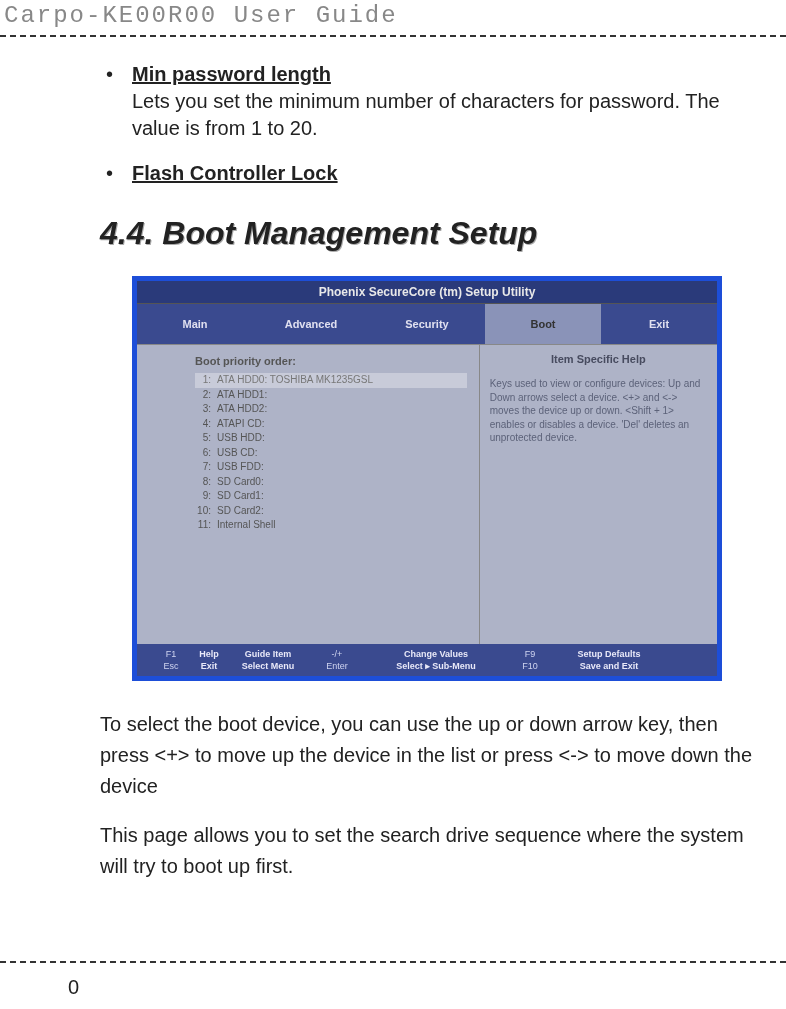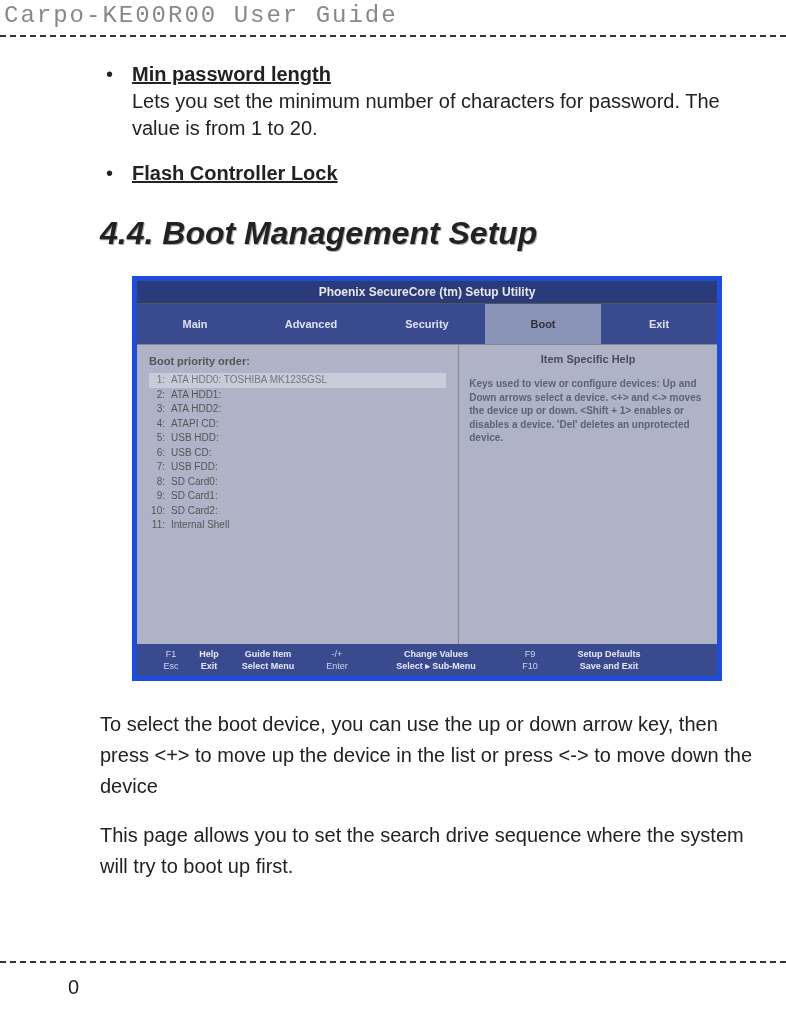--- a/index.html
+++ b/index.html
@@ -91,20 +91,21 @@
     }
     .bios-tab.active {
       background: #8a93b8;
       color: #333;
     }
     .bios-body {
       display: flex;
       background: #aeb3c7;
       height: 300px;
       border-top: 1px solid #888;
+      padding-left: 46px;
     }
     .bios-left {
       flex: 1.25;
       padding: 10px 12px;
       color: #555;
     }
     .bios-left-title {
       font-weight: bold;
       margin-bottom: 6px;
       font-size: 11px;
@@ -127,21 +128,21 @@
       color: #555;
       font-size: 10px;
     }
     .bios-right-title {
       text-align: center;
       font-size: 11px;
       font-weight: bold;
       margin-bottom: 12px;
       color: #474b5f;
     }
-    .bios-right-text { line-height: 1.35; font-weight: bold; color: #5c6279;}
+    .bios-right-text { line-height: 1.35; font-weight: normal; color: #5c6279;}
     .bios-footer {
       background: #3a4a8f;
       padding: 5px 10px;
       color: #cfd4f0;
       font-size: 9px;
       display: grid;
       grid-template-columns: 48px 28px 90px 48px 150px 38px 120px;
       row-gap: 2px;
       text-align: center;
     }

